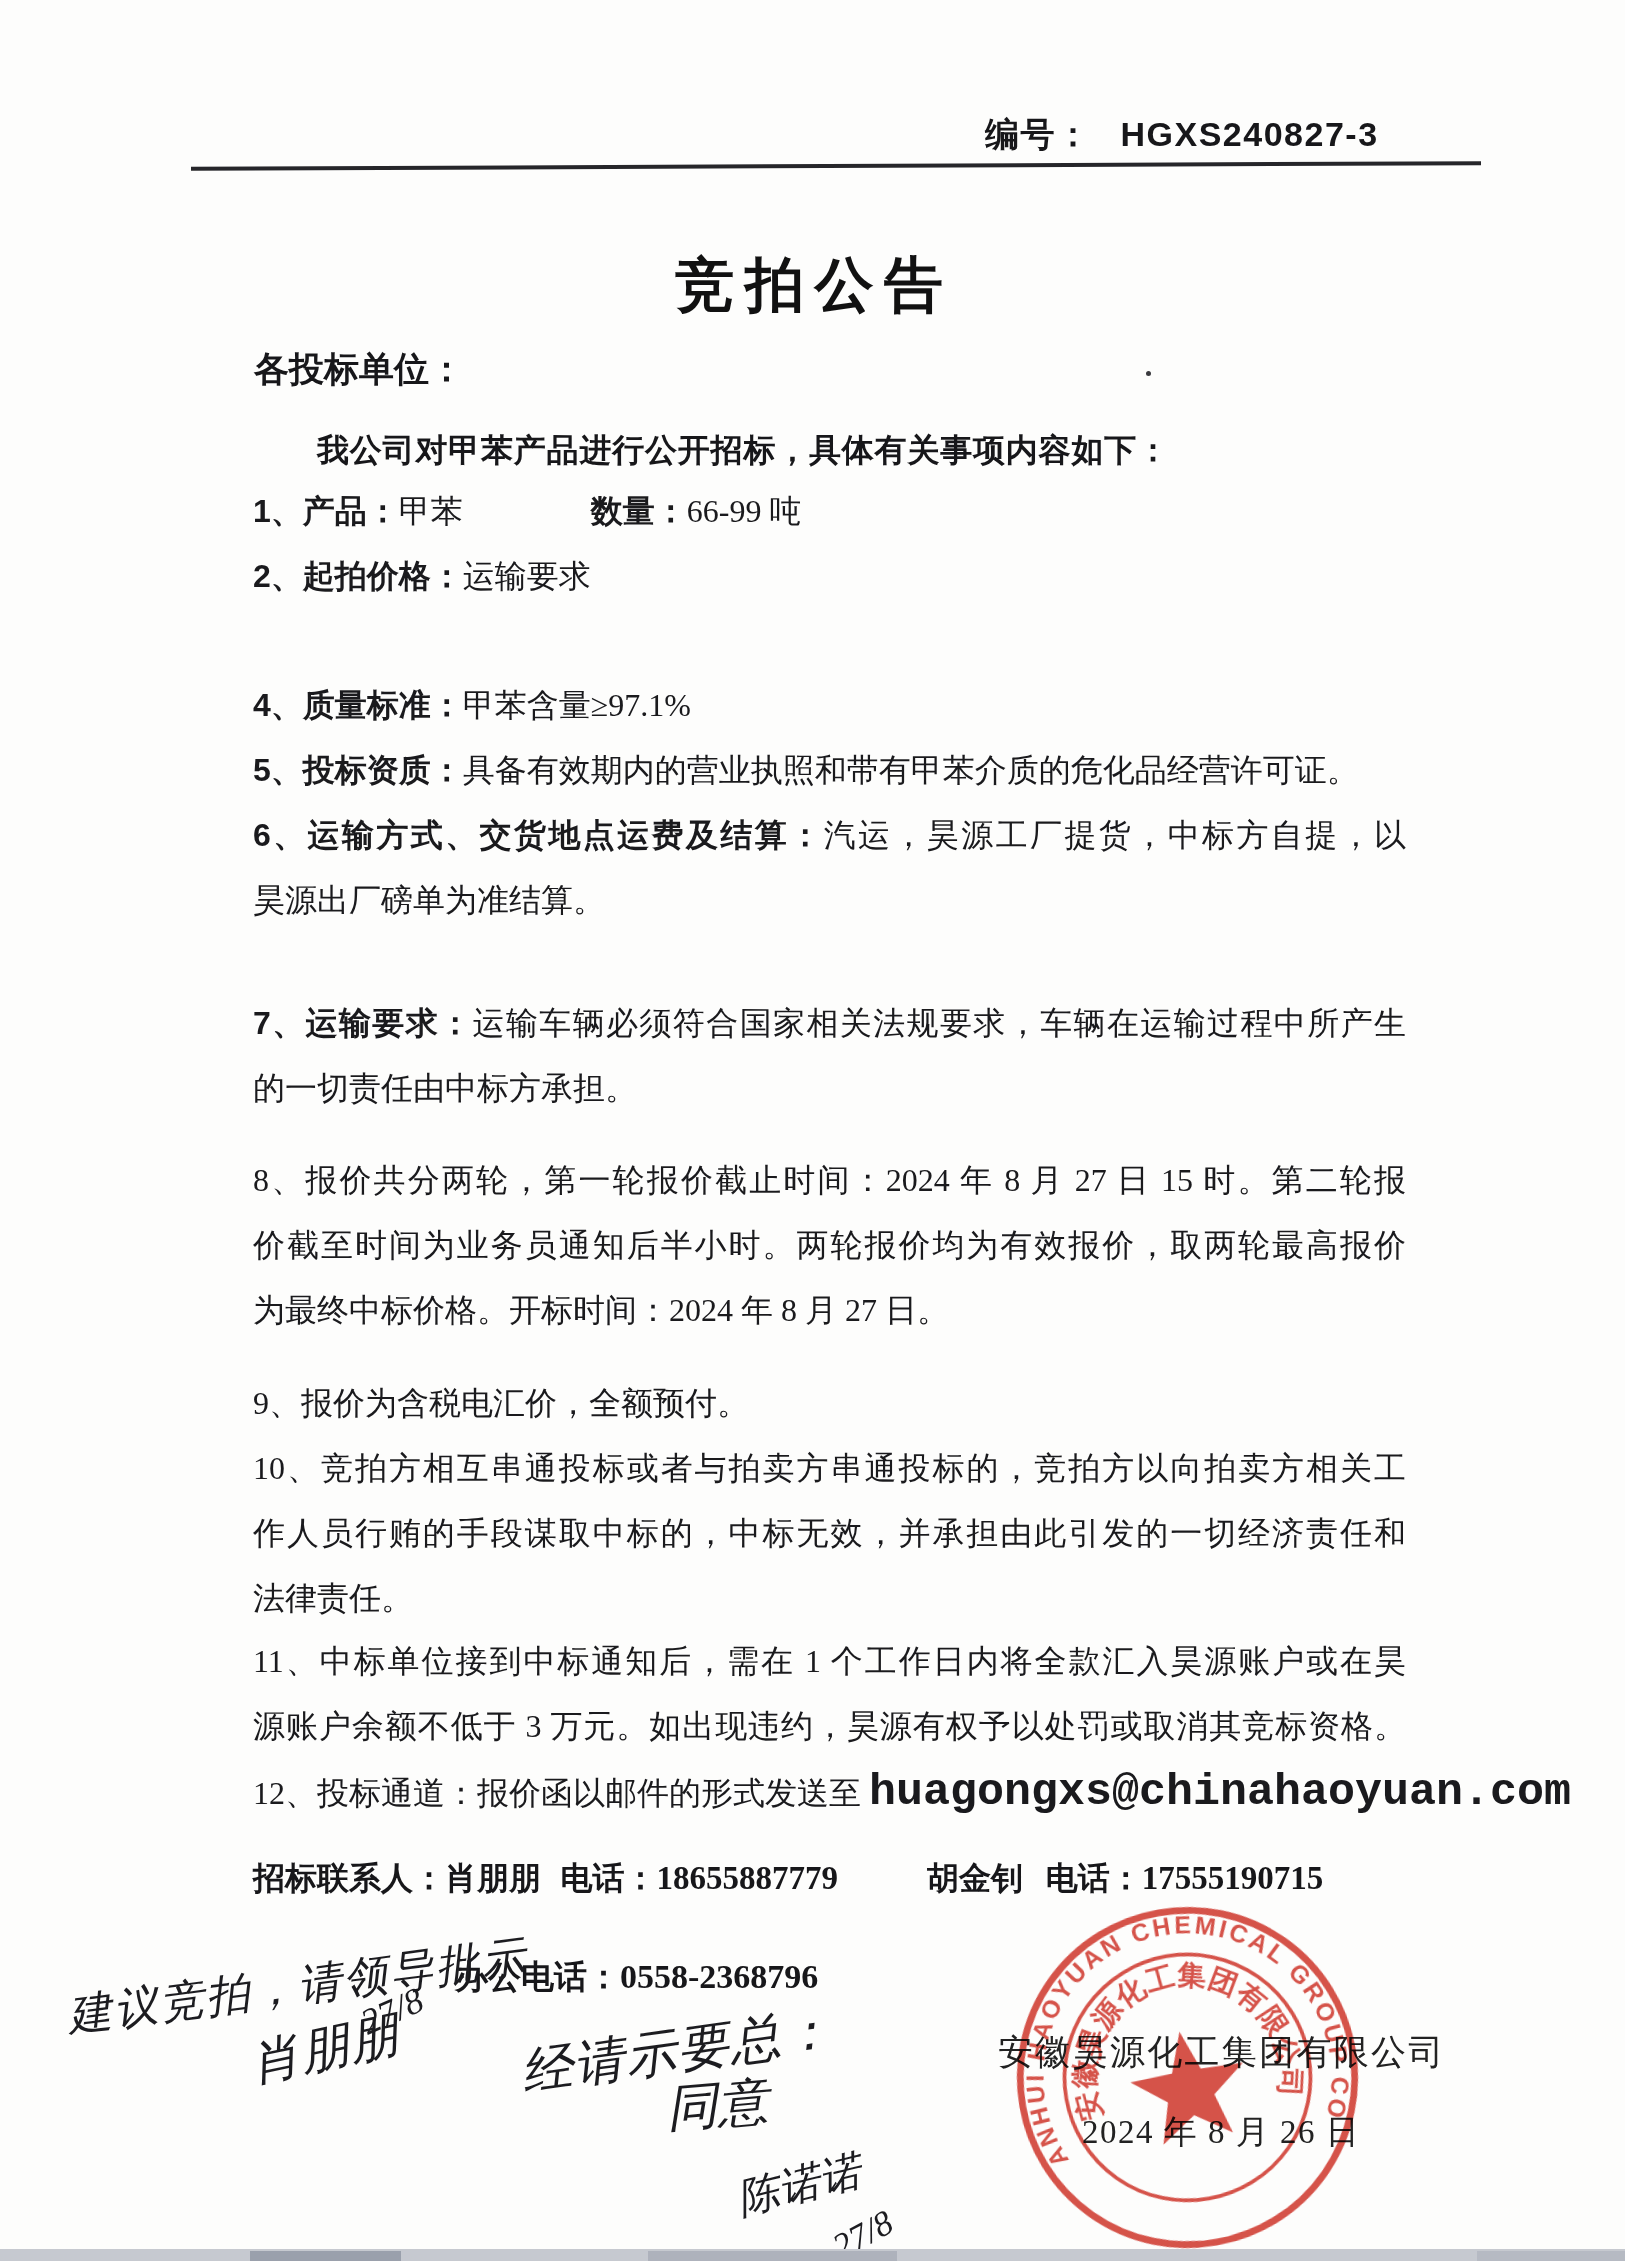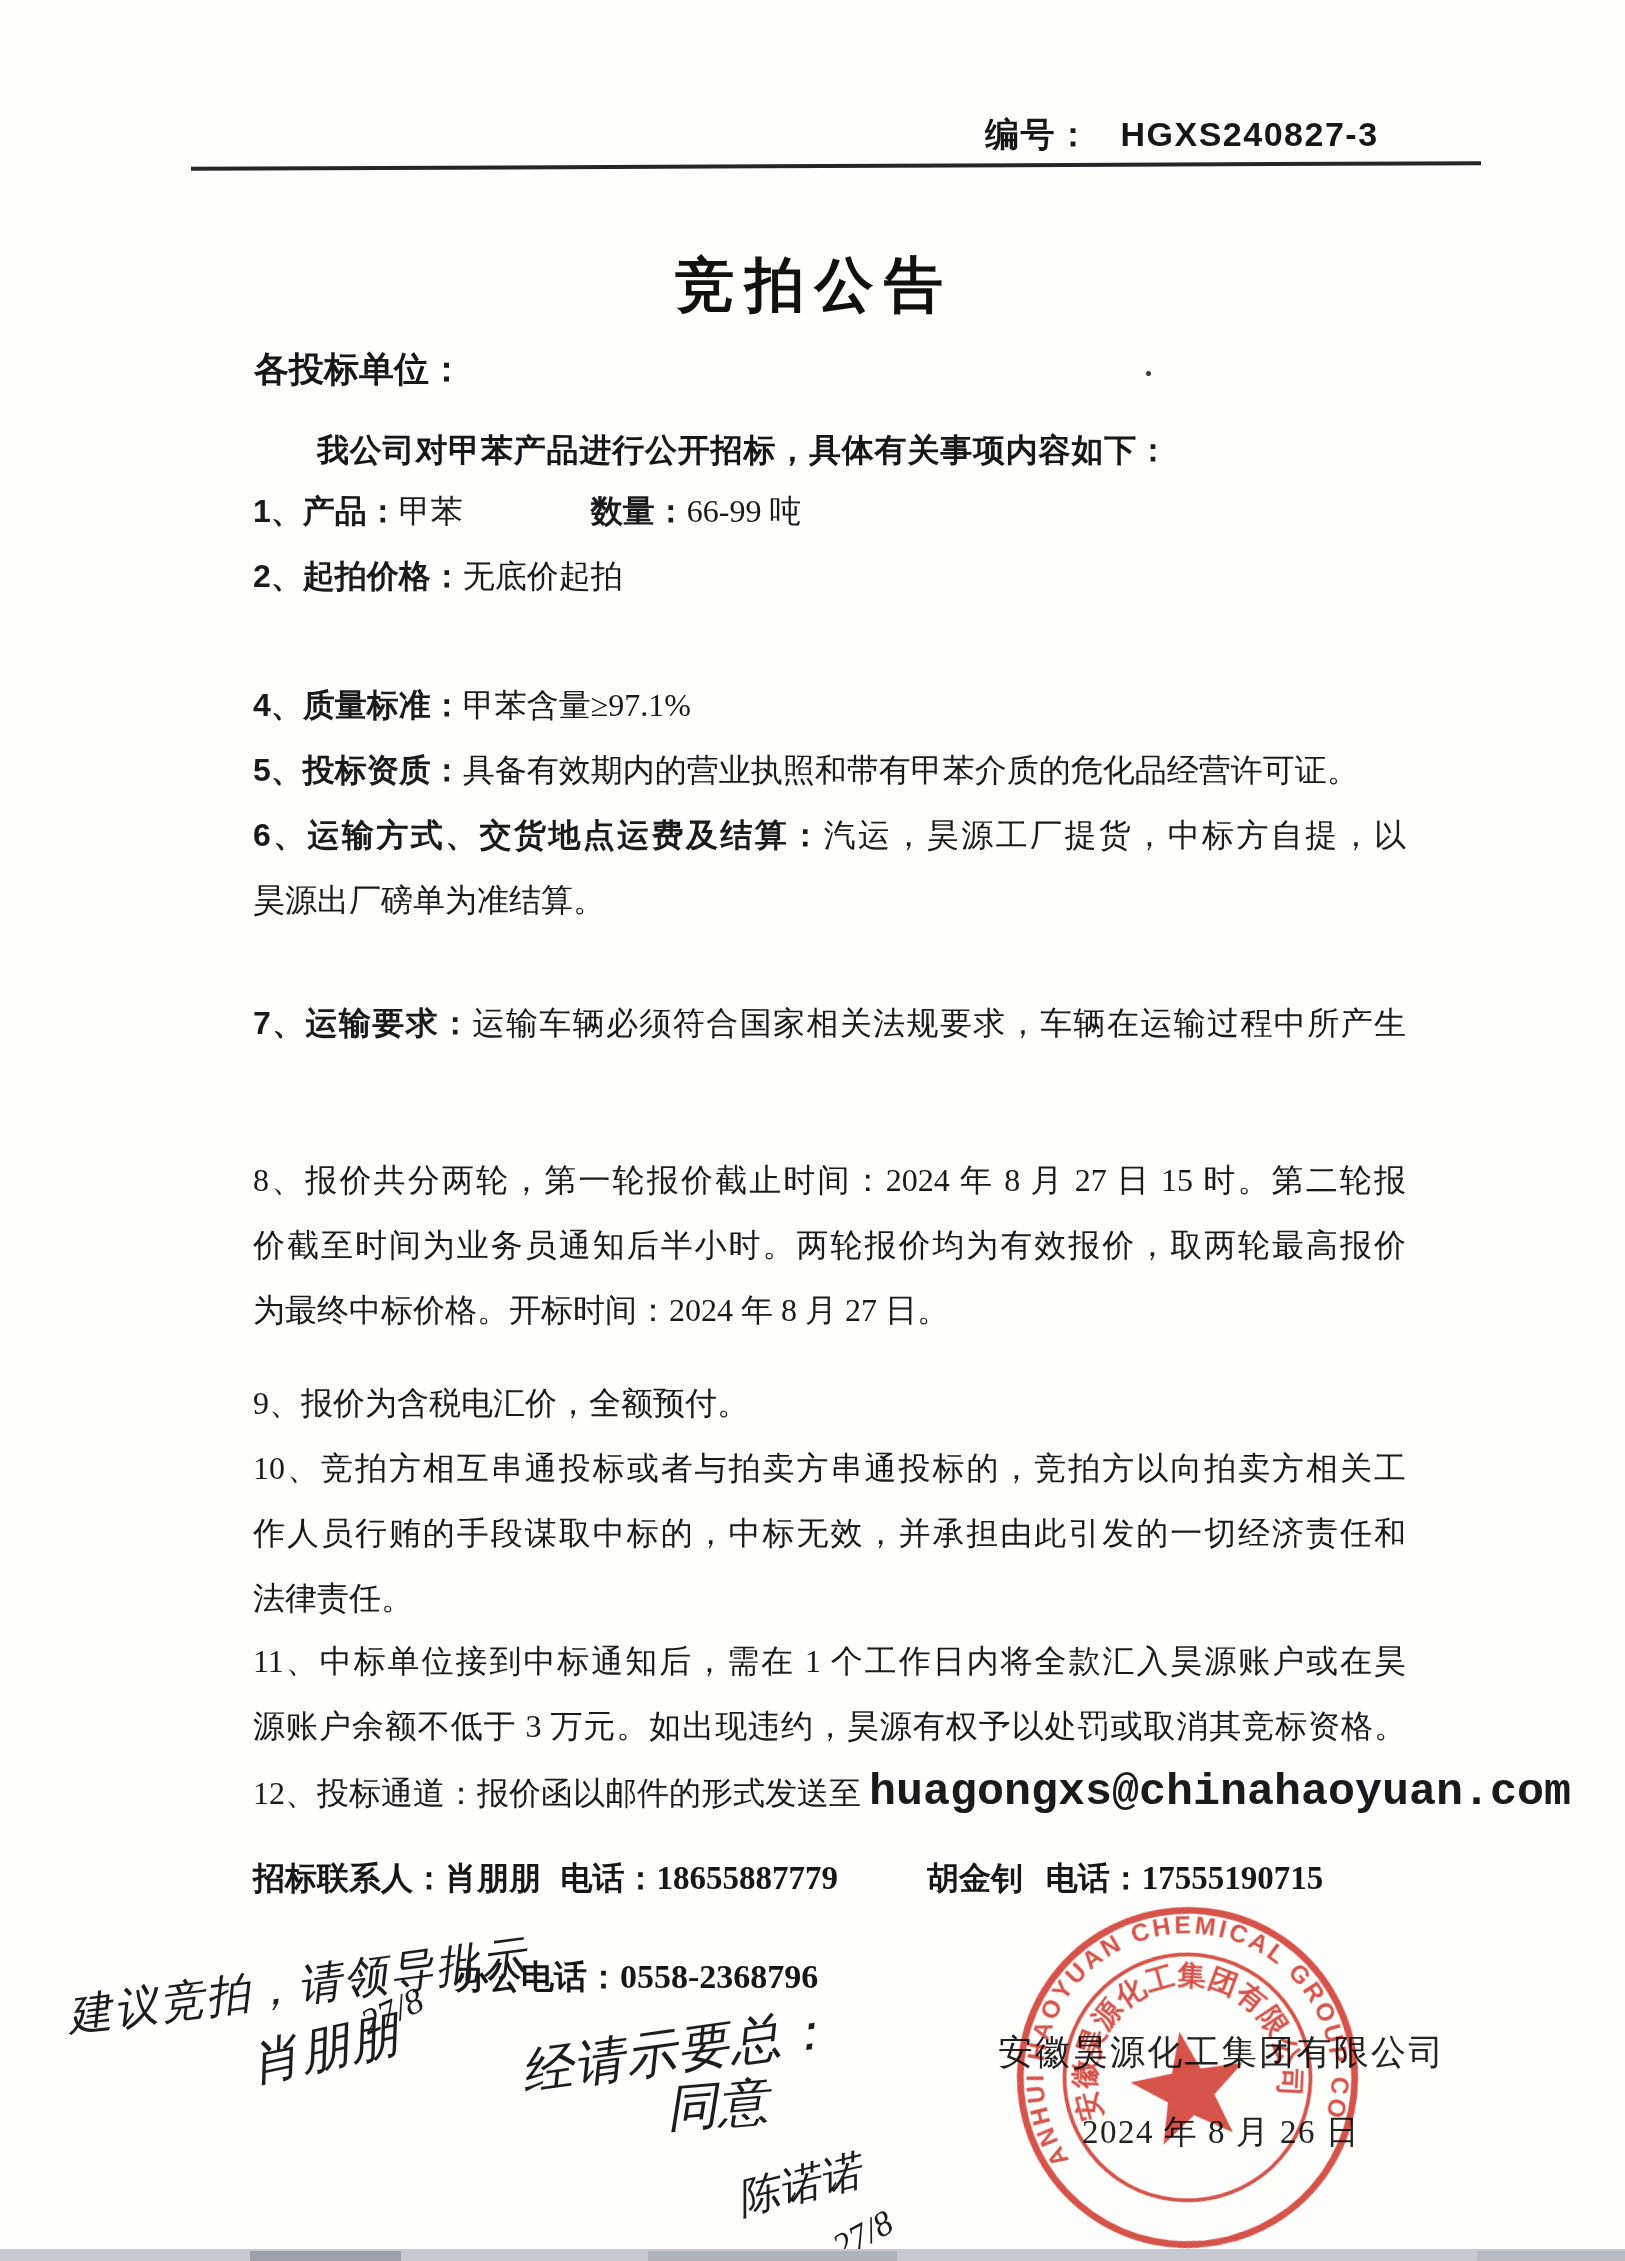--- a/index.html
+++ b/index.html
@@ -71,40 +71,41 @@
   <div class="abs salutation sans">各投标单位：</div>
   <div class="abs speck" style="top:371px;left:1146px;"></div>
 
   <div class="abs intro">我公司对甲苯产品进行公开招标，具体有关事项内容如下：</div>
 
   <div class="ln" style="top:490px">
     <span class="lbl">1、</span><span class="lbl">产品：</span><span>甲苯</span><span class="gap1"></span><span class="lbl">数量：</span><span>66-99 吨</span>
   </div>
 
   <div class="ln" style="top:555px">
-    <span class="lbl">2、</span><span class="lbl">起拍价格：</span><span>无底价起拍</span>
+    <span class="lbl">2、</span><span class="lbl">起拍价格：</span><span>运输要求</span>
   </div>
 
 
   <div class="ln" style="top:684px">
     <span class="lbl">4、</span><span class="lbl">质量标准：</span><span>甲苯含量≥97.1%</span>
   </div>
 
   <div class="ln" style="top:749px">
     <span class="lbl">5、</span><span class="lbl">投标资质：</span><span>具备有效期内的营业执照和带有甲苯介质的危化品经营许可证。</span>
   </div>
 
   <div class="ln fill" style="top:814px">
     <span class="lbl">6、</span><span class="lbl">运输方式、交货地点运费及结算：</span><span>汽运，昊源工厂提货，中标方自提，以</span>
   </div>
   <div class="ln" style="top:879px">昊源出厂磅单为准结算。</div>
 
   <div class="ln fill" style="top:1002px">
     <span class="lbl">7、</span><span class="lbl">运输要求：</span><span>运输车辆必须符合国家相关法规要求，车辆在运输过程中所产生</span>
   </div>
+  <div class="ln" style="top:1067px">的一切责任由中标方承担。</div>
 
   <div class="ln fill" style="top:1159px">
     <span>8、</span><span>报价共分两轮，第一轮报价截止时间：2024 年 8 月 27 日 15 时。第二轮报</span>
   </div>
   <div class="ln fill" style="top:1224px">价截至时间为业务员通知后半小时。两轮报价均为有效报价，取两轮最高报价</div>
   <div class="ln" style="top:1289px">为最终中标价格。开标时间：2024 年 8 月 27 日。</div>
 
   <div class="ln" style="top:1382px">
     <span>9、</span><span>报价为含税电汇价，全额预付。</span>
   </div>

